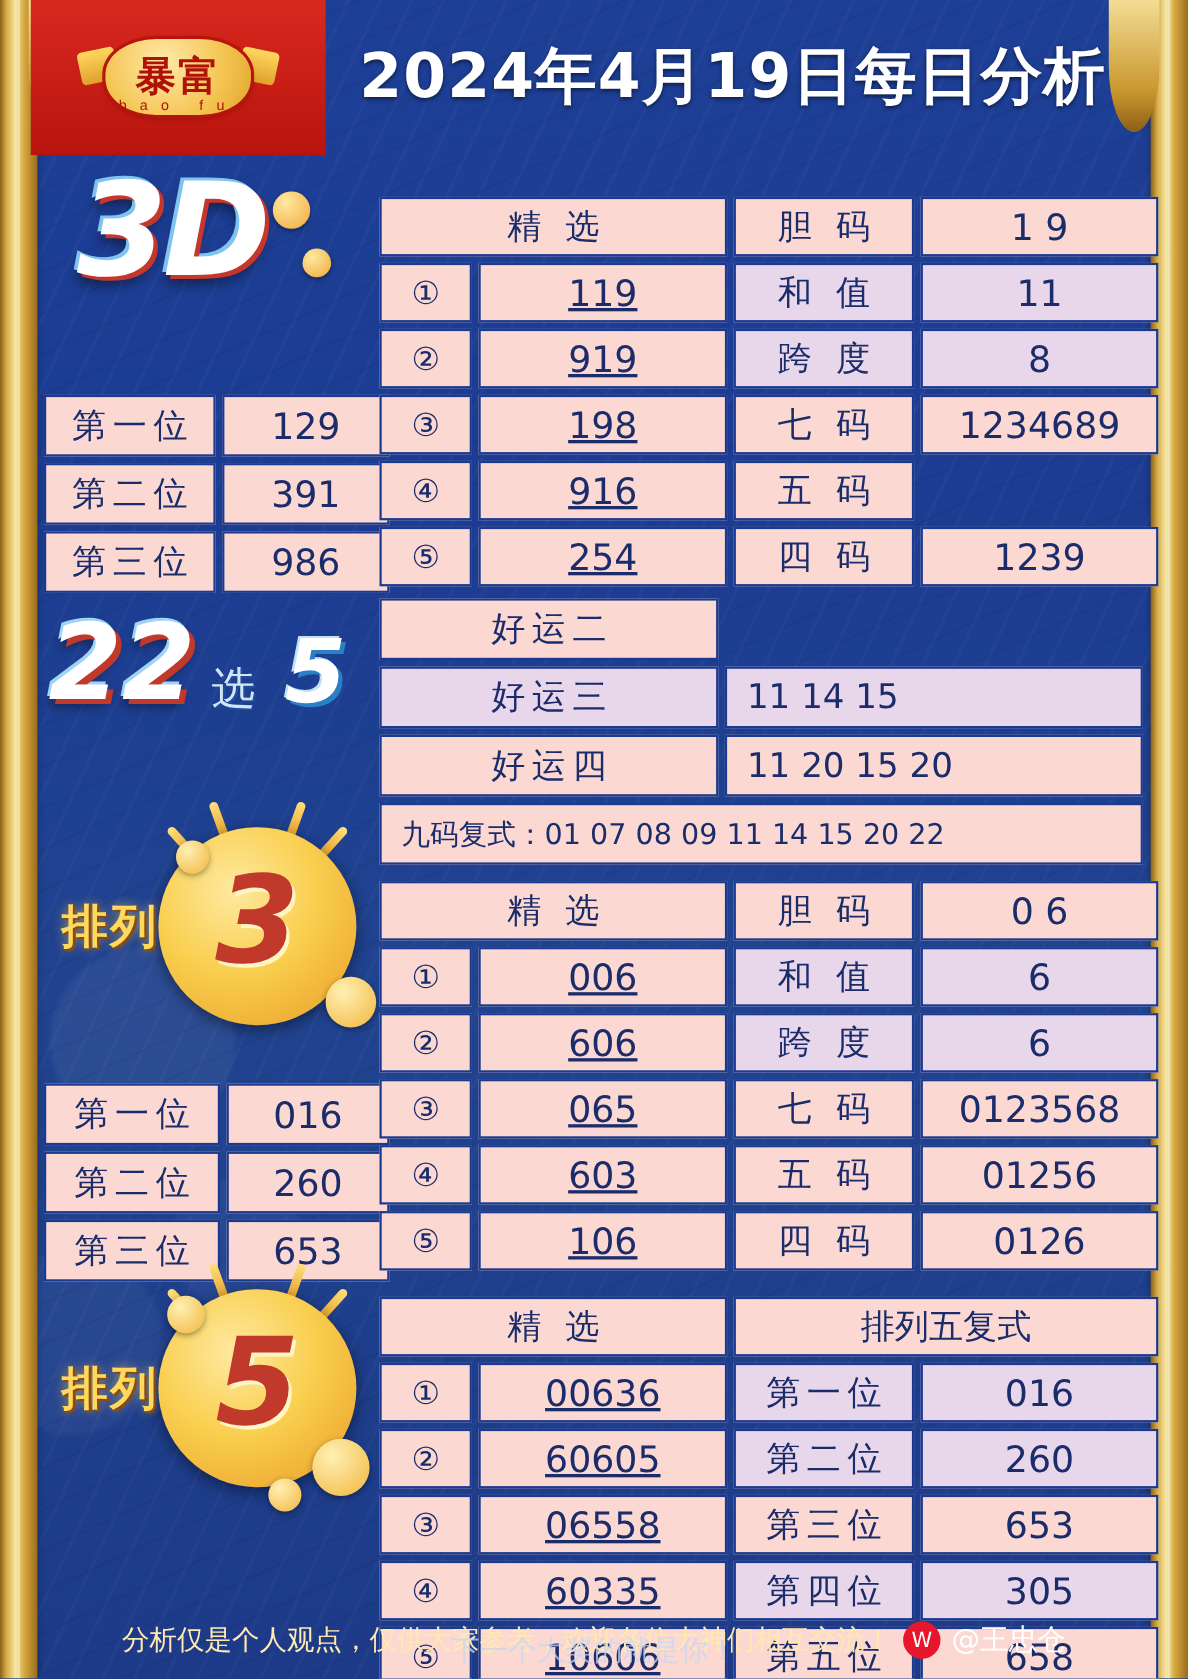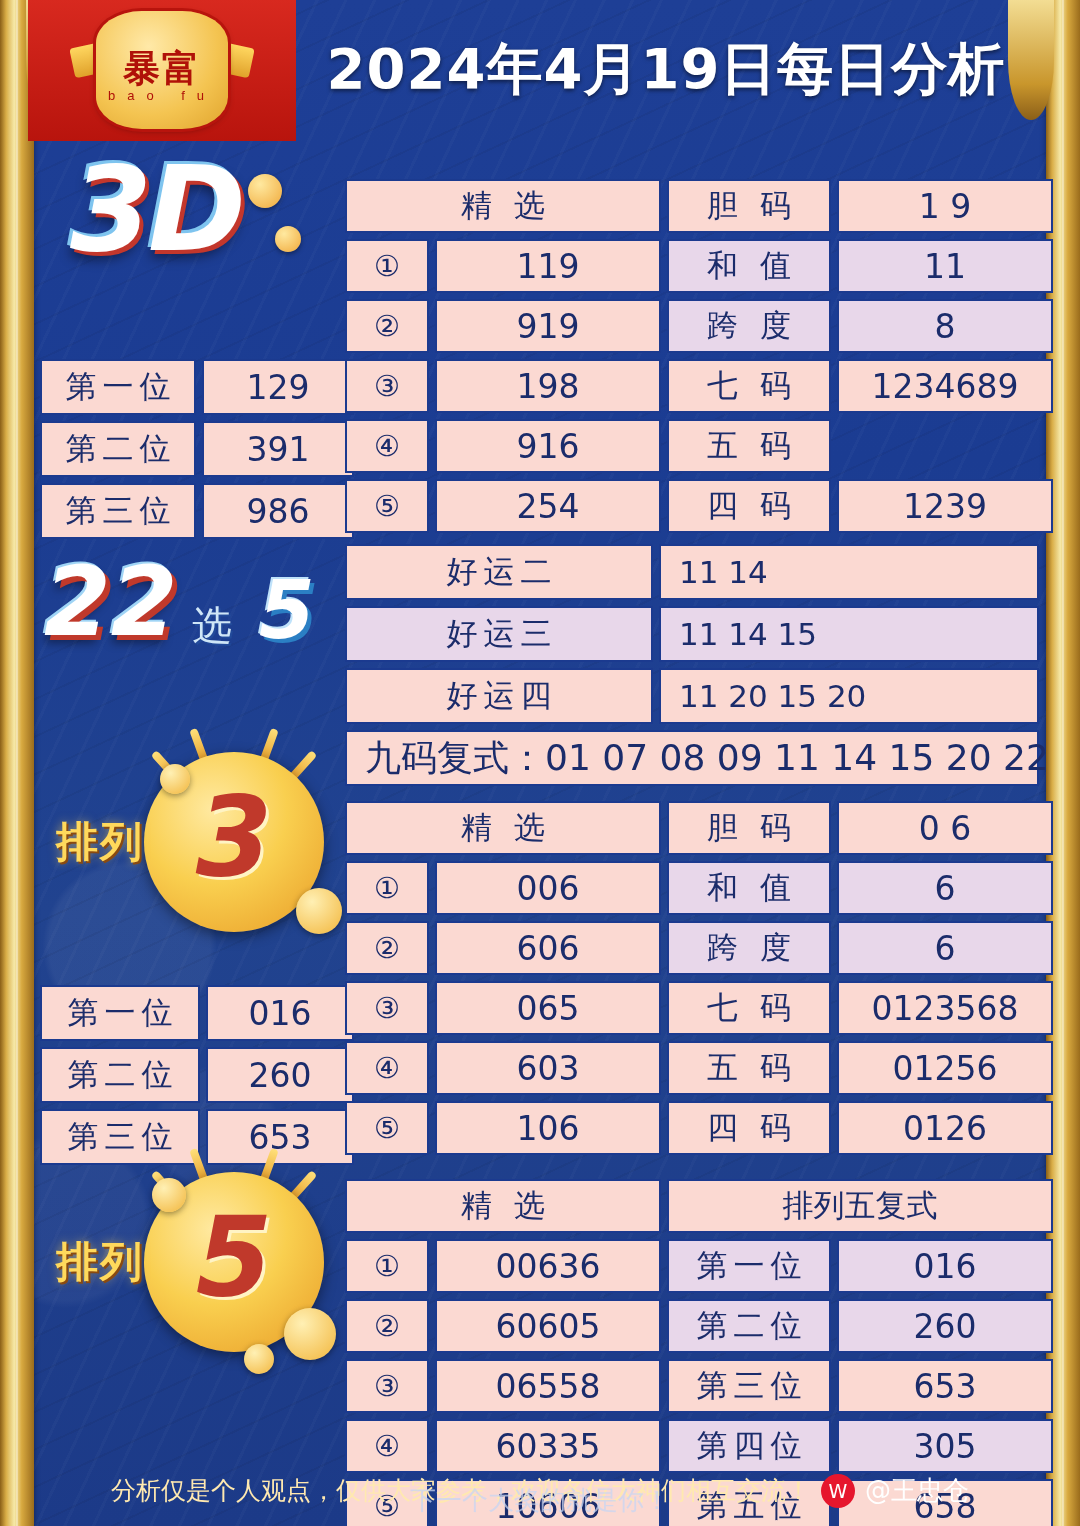--- a/index.html
+++ b/index.html
@@ -73,21 +73,21 @@
     background: linear-gradient(180deg, #d8291f, #b8140d);
     margin-left: -6px;
     position: relative;
     flex: 0 0 auto;
     overflow: hidden;
   }
   .logo-badge {
     position: absolute;
     left: 50%; top: 50%;
     transform: translate(-50%,-50%);
-    width: 132px; height: 118px;
+    width: 132px; height: 69px;
     border-radius: 46px / 32px;
     background: radial-gradient(circle at 40% 30%, #ffe9a8, #f4c451 60%, #e0a32c);
     box-shadow: 0 0 0 3px #b8140d, 0 2px 6px rgba(0,0,0,0.35);
   }
   .logo-badge span {
     position: absolute;
     top: 50%; left: 50%;
     transform: translate(-50%,-52%);
     font-size: 37px;
     color: #b01108;
@@ -142,21 +142,21 @@
   }
   .cell.alt { background: #e8d7ea; }
   .cell.lbl { letter-spacing: 6px; text-indent: 6px; }
   .cell.num { font-size: 33px; }
   .cell.left { justify-content: flex-start; padding-left: 18px; }
 
   .row { display: flex; gap: 6px; margin-bottom: 6px; }
 
   
   .w-circle { width: 84px; }
-  .w-pick   { width: 226px; }
+  .w-pick   { width: 226px; text-decoration: underline; }
   .w-label  { width: 164px; }
   .w-value  { width: 216px; }
   .w-leftlbl{ width: 156px; }
   .w-leftval{ width: 152px; }
 
   .circle {
     font-size: 29px;
   }
 
   
@@ -167,21 +167,21 @@
   #sec3d-left { left: 40px; top: 320px; }
 
   
   #sec22 { left: 345px; top: 505px; }
   .wide-lbl { width: 308px; }
   .wide-val { width: 380px; }
   .nine {
     width: 694px;
     justify-content: flex-start;
     padding-left: 18px;
-    font-size: 36px;
+    font-size: 26px;
     letter-spacing: 0px;
   }
 
   
   #secp3 { left: 345px; top: 762px; }
   #secp3-left { left: 40px; top: 946px; }
 
   
   #secp5 { left: 345px; top: 1140px; }
 
@@ -409,21 +409,20 @@
 
 <div class="logo22">
   <span class="n22">22</span>
   <span class="xuan">选</span>
   <span class="n5">5</span>
 </div>
 
 <div class="sec" id="sec22">
   <div class="row">
     <div class="cell lbl wide-lbl" style="height:56px">好运二</div>
-    <div class="cell left wide-val" style="height:56px">11 14</div>
   </div>
   <div class="row">
     <div class="cell lbl wide-lbl alt" style="height:56px">好运三</div>
     <div class="cell left wide-val alt" style="height:56px">11 14 15</div>
   </div>
   <div class="row">
     <div class="cell lbl wide-lbl" style="height:56px">好运四</div>
     <div class="cell left wide-val" style="height:56px">11 20 15 20</div>
   </div>
   <div class="row">

